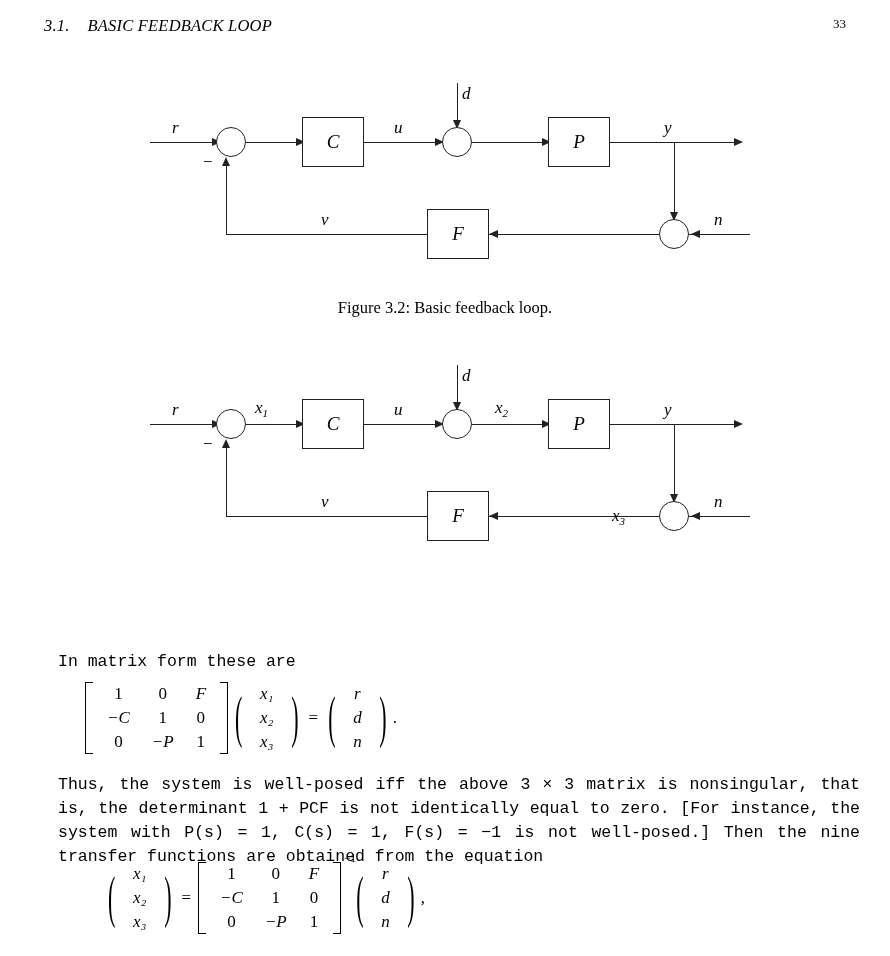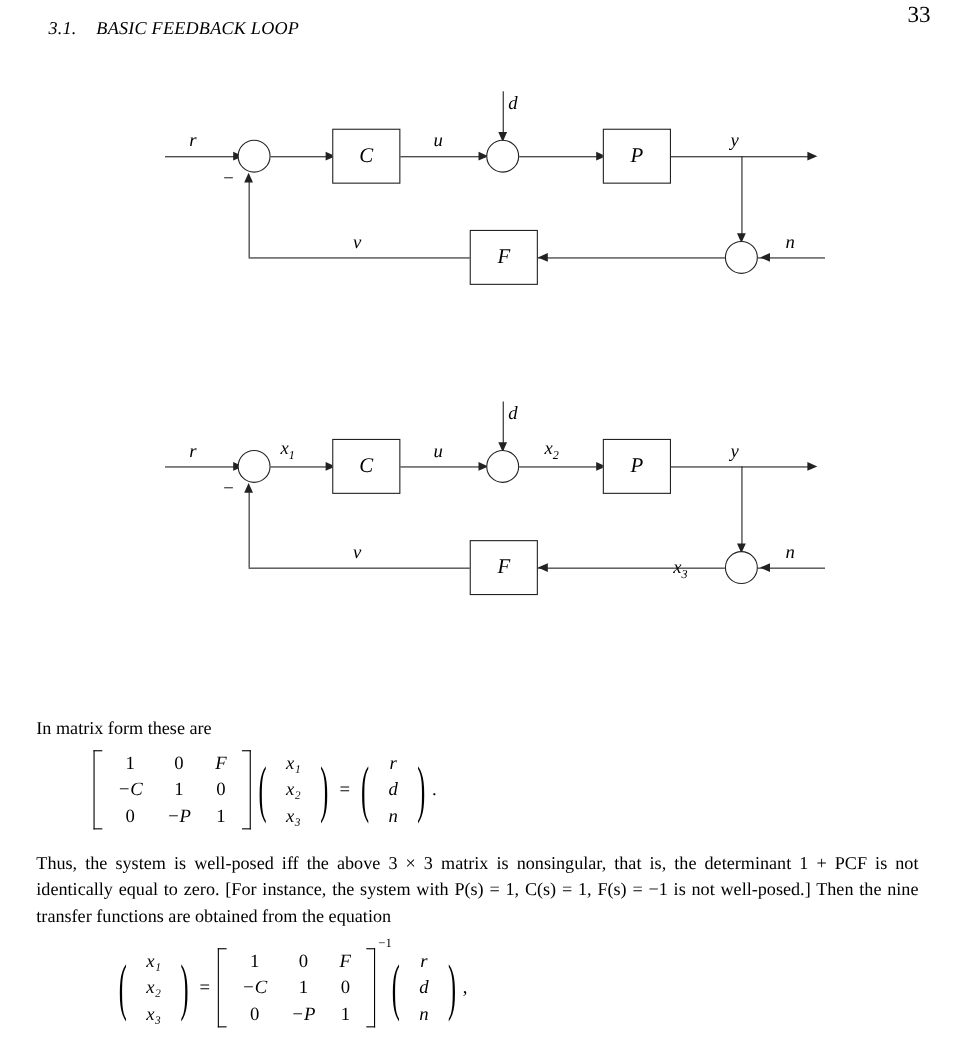--- a/index.html
+++ b/index.html
@@ -29,24 +29,24 @@
     font-style: italic;
     font-size: 16.5px;
     letter-spacing: 0.2px;
   }
   .running-head .sect {
     display: inline-block;
     margin-right: 18px;
   }
   .page-number {
     position: absolute;
-    top: 1px;
+    top: 16px;
     right: 44px;
     font-style: normal;
-    font-size: 21px;
+    font-size: 13px;
   }
   
   .figure {
     position: absolute;
     left: 0;
     width: 890px;
   }
   .fig-canvas {
     position: relative;
     width: 890px;
@@ -127,25 +127,26 @@
     font-style: italic;
   }
   .minus {
     position: absolute;
     font-size: 17px;
     font-family: "Liberation Serif", serif;
   }
   
   .para {
     position: absolute;
-    left: 33px;
+    left: 58px;
     width: 802px;
     font-size: 16.5px;
     line-height: 1.45;
     text-align: justify;
+    font-family: Liberation Mono, monospace;
   }
   
   .math {
     position: absolute;
     display: flex;
     align-items: center;
     font-family: "Liberation Serif", serif;
     font-size: 17px;
   }
   .bracket {
@@ -272,20 +273,21 @@
 
       <div class="blk" style="left:427px; top:149px; width:62px; height:50px;">
           <span>F</span>
         </div>
 
       <div class="hline" style="left:226px; top:174px; width:201px;"></div>
       <div class="vline" style="left:226px; top:100px; height:74px;"></div>
       <div class="arr-u" style="left:221.5px; top:97px;"></div>
       <div class="sig" style="left:321px; top:150px;">v</div>
     </div>
+    <div class="fig-caption" style="margin-top:8px;">Figure 3.2: Basic feedback loop.</div>
   </div>
 
   <div class="figure" style="top:342px;">
     <div class="fig-canvas" style="height:230px;">
 
       <div class="hline" style="left:150px; top:82px; width:68px;"></div>
       <div class="arr-r" style="left:212px; top:77.5px;"></div>
       <div class="sig" style="left:172px; top:58px;">r</div>
 
       <div class="sum" style="left:216px; top:67px;"></div>

